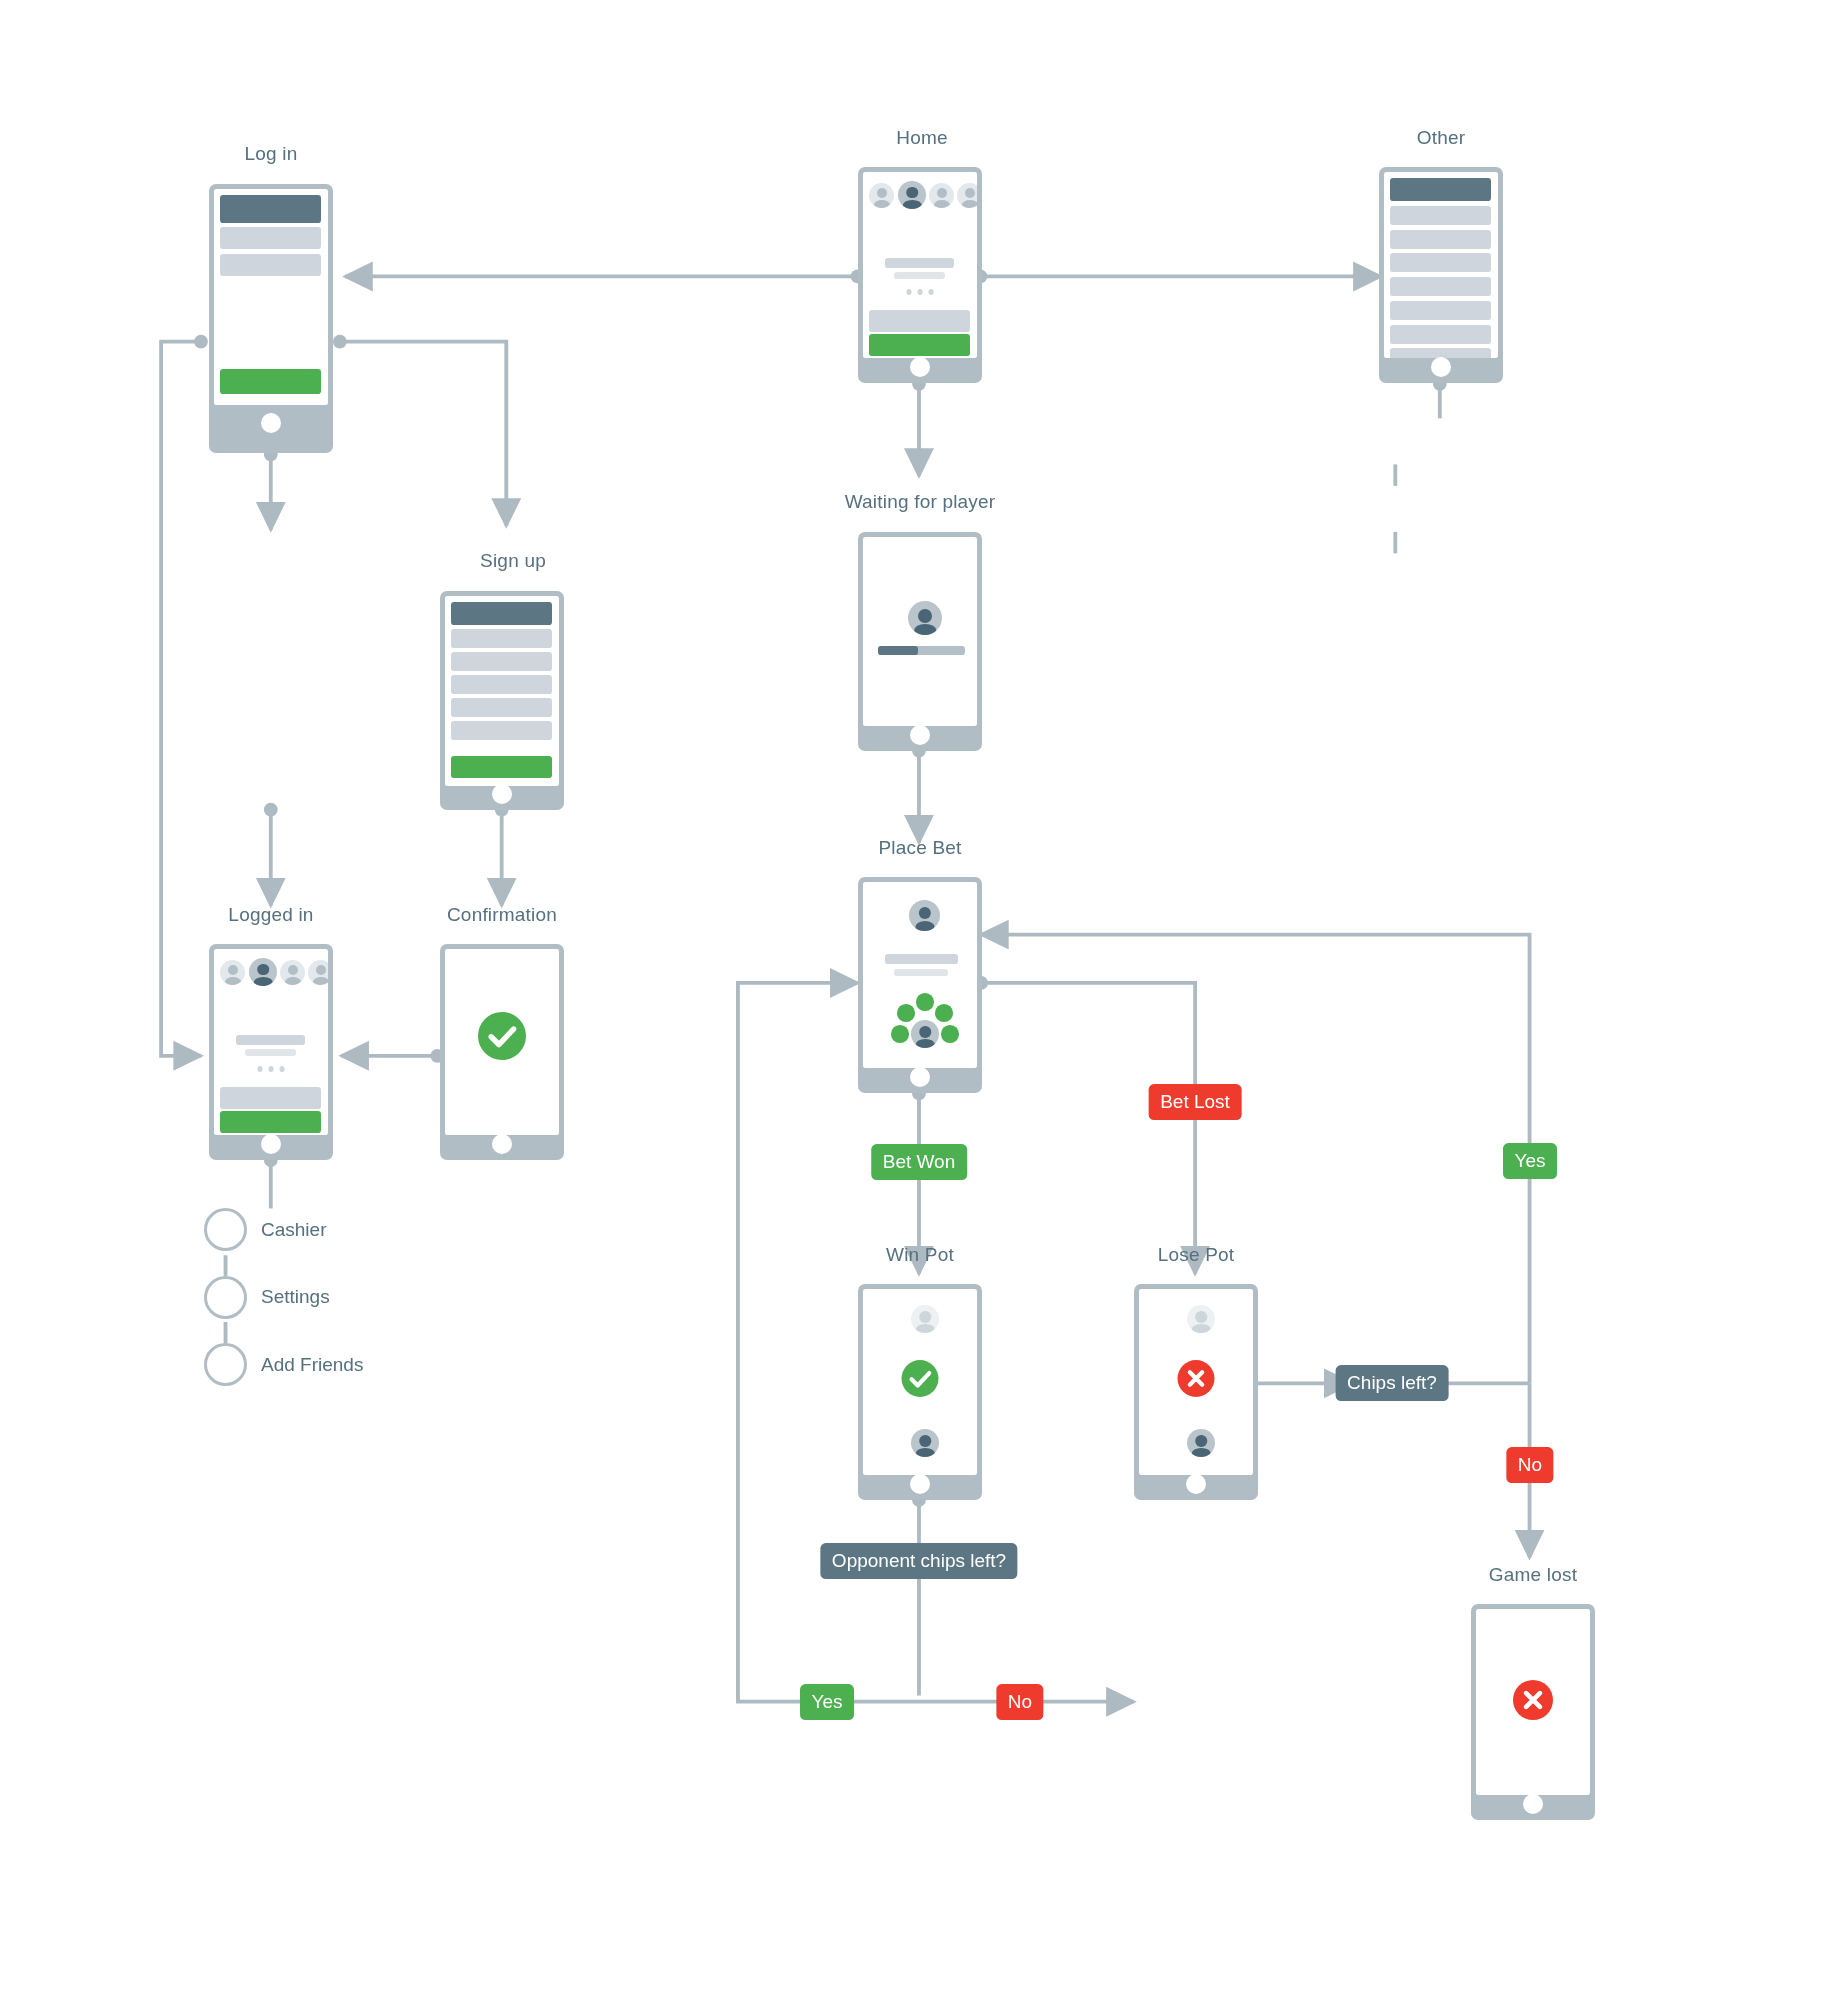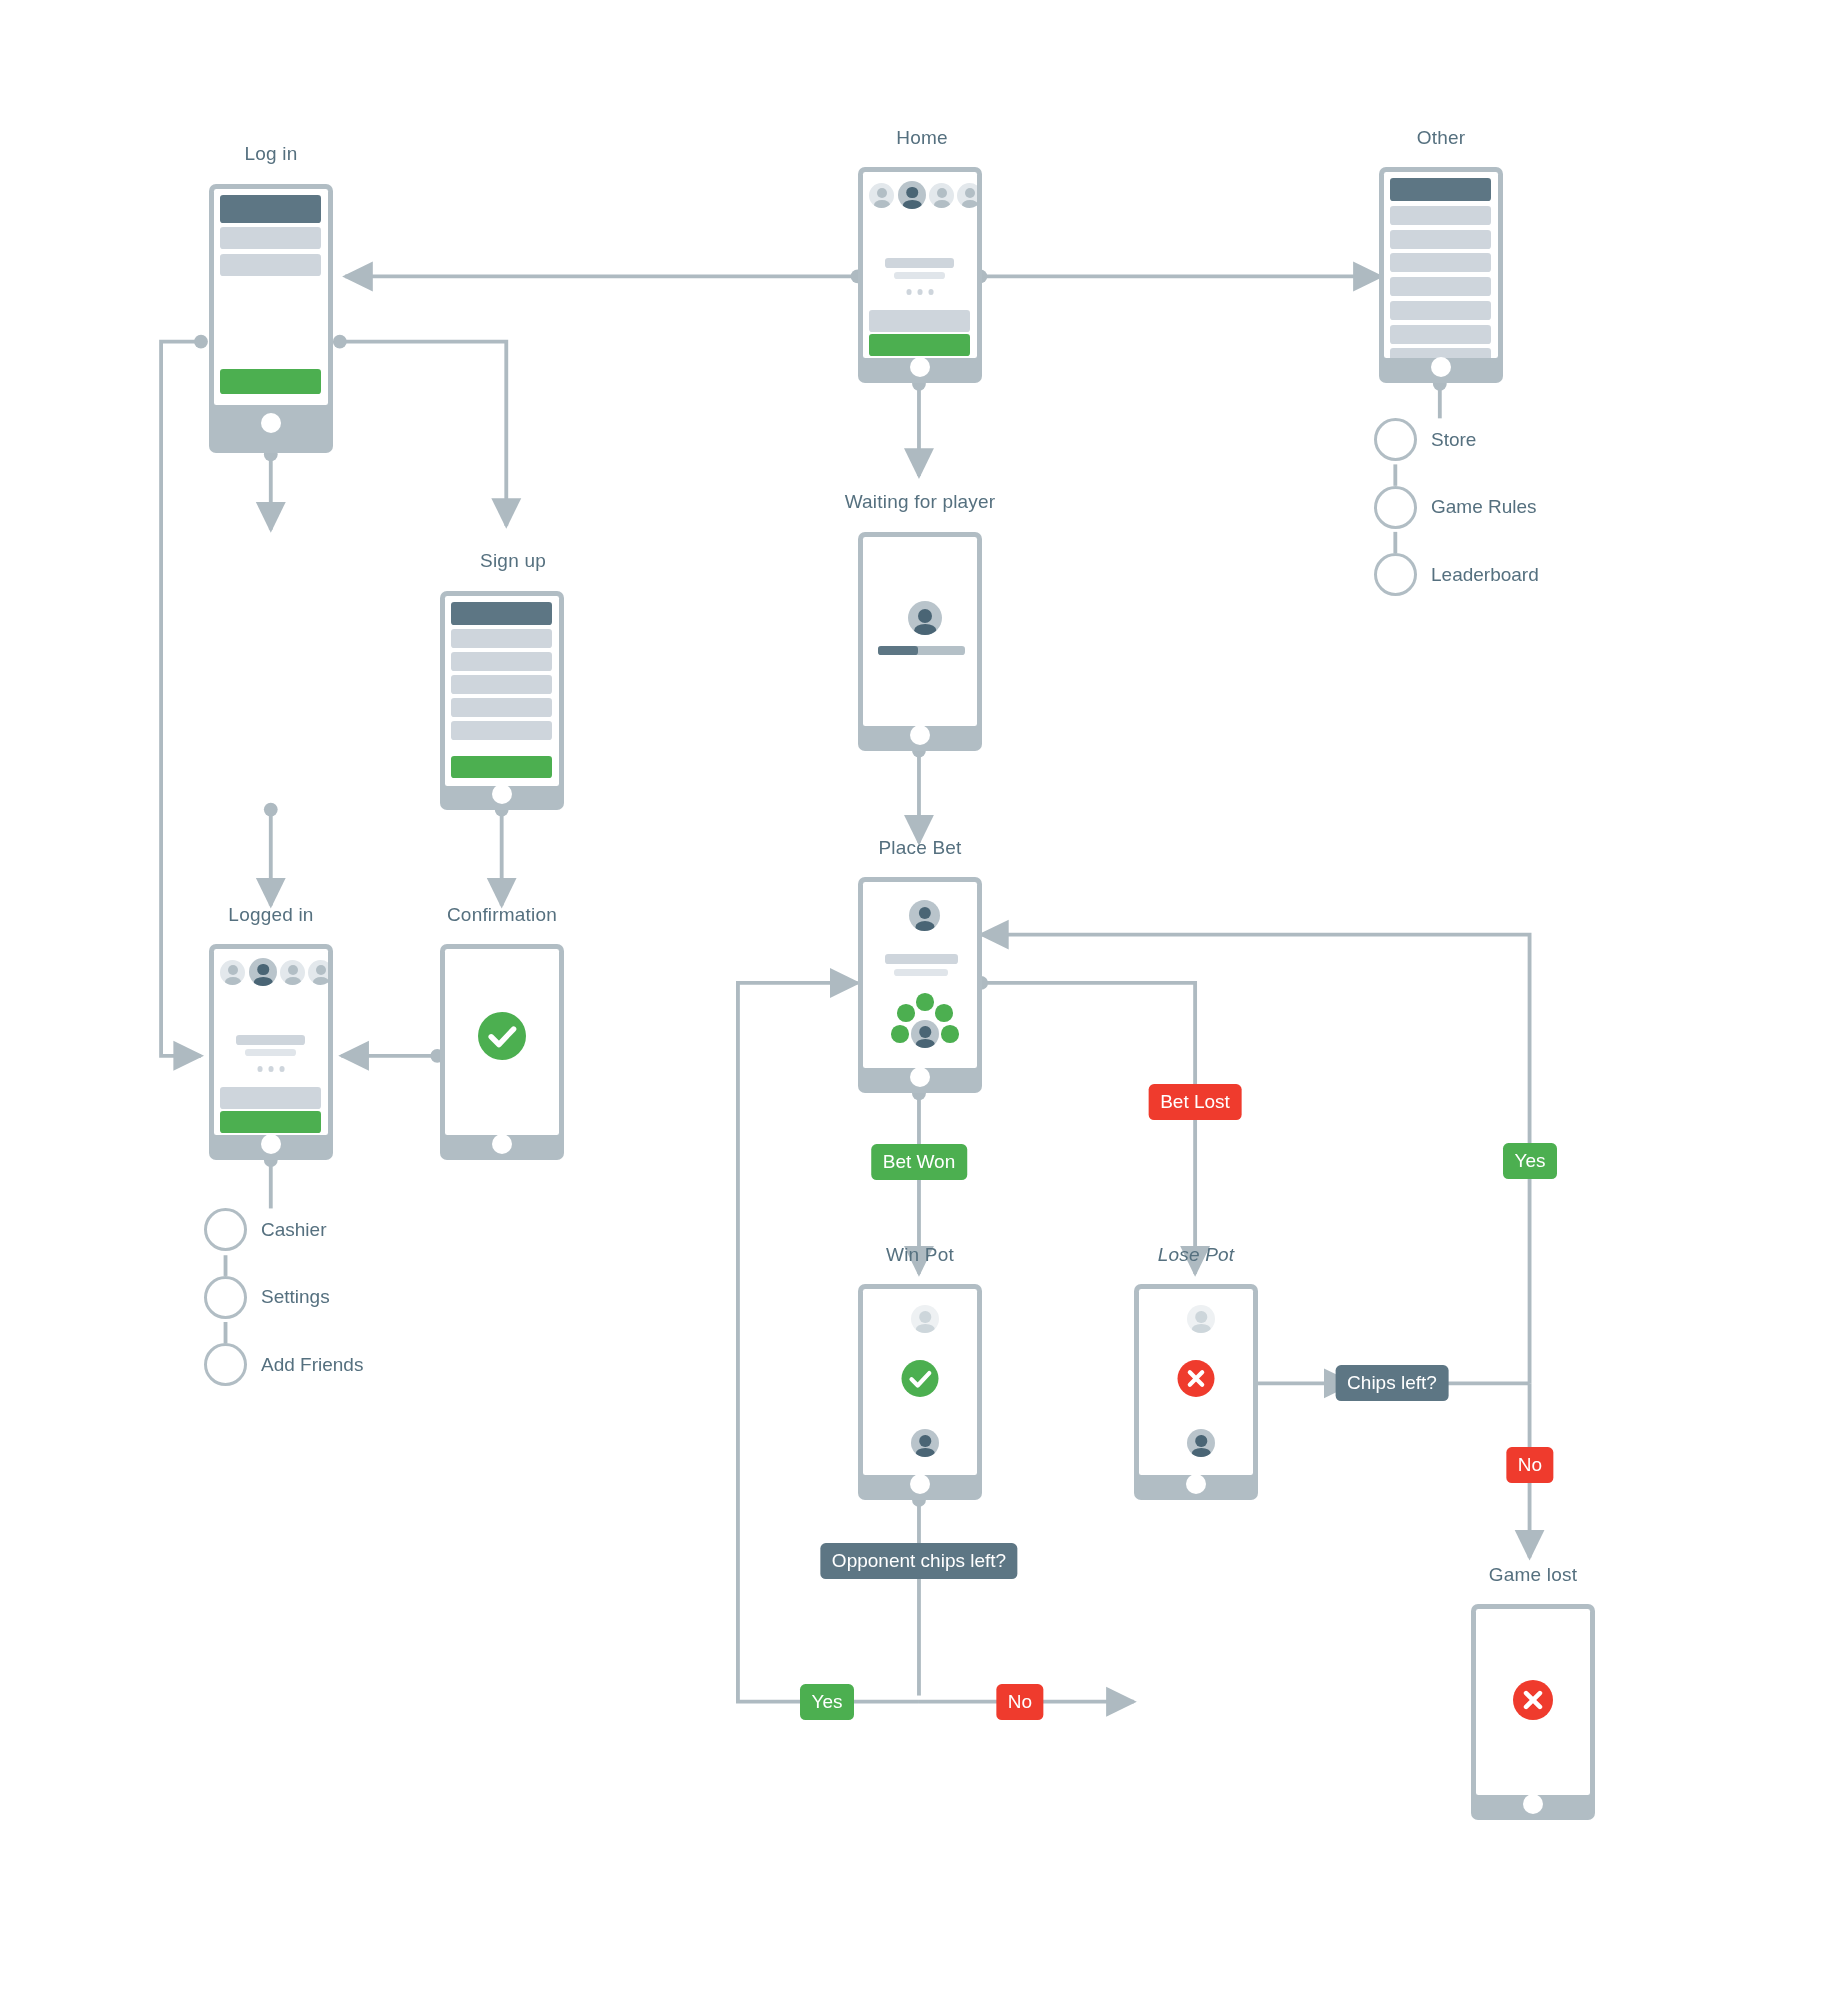--- a/index.html
+++ b/index.html
@@ -217,30 +217,20 @@
         <div class="bar light" style="left:6.1px;top:81px;width:101px;height:19px;"></div>
         <div class="bar light" style="left:6.1px;top:105px;width:101px;height:19px;"></div>
         <div class="bar light" style="left:6.1px;top:129px;width:101px;height:19px;"></div>
         <div class="bar light" style="left:6.1px;top:153px;width:101px;height:19px;"></div>
         <div class="bar light" style="left:6.1px;top:176px;width:101px;height:19px;"></div>
       </div>
       <div class="home-btn" style="top:190px;"></div>
     </div>
   </div>
 
-  <div class="circ-node" style="left:1374px;top:418px;width:292px;height:184px;">
-    <div class="circ" style="left:0px;top:0px;"></div>
-    <div class="circ-label" style="left:57px;top:21.5px;">Store</div>
-
-    <div class="circ" style="left:0px;top:68px;"></div>
-    <div class="circ-label" style="left:57px;top:89px;">Game Rules</div>
-
-    <div class="circ" style="left:0px;top:135px;"></div>
-    <div class="circ-label" style="left:57px;top:157px;">Leaderboard</div>
-  </div>
 
 
   <div class="node" style="left:440px;top:591px;width:124px;height:219px;">
     <div class="node-title" style="top:-41px;margin-left:11px;">Sign up</div>
     <div class="phone" style="width:124px;height:219px;">
       <div class="screen" style="height:190px;">
         <div class="bar dark" style="left:6.1px;top:6.1px;width:101px;height:23px;"></div>
         <div class="bar light" style="left:6.1px;top:33px;width:101px;height:19px;"></div>
         <div class="bar light" style="left:6.1px;top:56px;width:101px;height:19px;"></div>
         <div class="bar light" style="left:6.1px;top:79px;width:101px;height:19px;"></div>
@@ -368,21 +358,21 @@
         <div class="avatar av-d" style="left:48px;top:140px;width:28px;height:28px;">
           <div class="head" style="top:6.1px;width:11.5px;height:11.5px;"></div>
           <div class="body" style="top:19px;width:18.4px;height:10.7px;"></div>
         </div>
       </div>
       <div class="home-btn" style="top:190px;"></div>
     </div>
   </div>
 
   <div class="node" style="left:1134px;top:1284px;width:124px;height:216px;">
-    <div class="node-title" style="top:-40px;font-style:italic;">Lose Pot</div>
+    <div class="node-title" style="top:-40px;">Lose Pot</div>
     <div class="phone" style="width:124px;height:216px;">
       <div class="screen" style="height:186px;">
         <div class="avatar av-xl" style="left:48px;top:16px;width:28px;height:28px;">
           <div class="head" style="top:6.1px;width:11.5px;height:11.5px;"></div>
           <div class="body" style="top:19px;width:18.4px;height:10.7px;"></div>
         </div>
         <div class="status bad" style="top:71px;width:37px;height:37px;">
           <svg viewBox="0 0 48 48" xmlns="http://www.w3.org/2000/svg">
             <path d="M16 16 L32 32 M32 16 L16 32" stroke="#ffffff" stroke-width="5.5" fill="none" stroke-linecap="round"></path>
           </svg>

